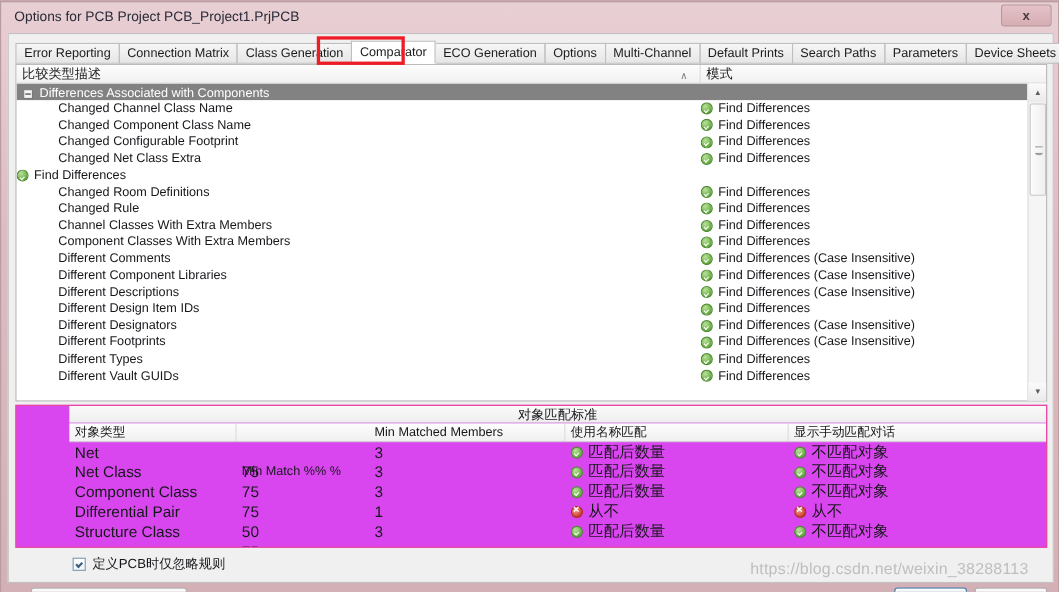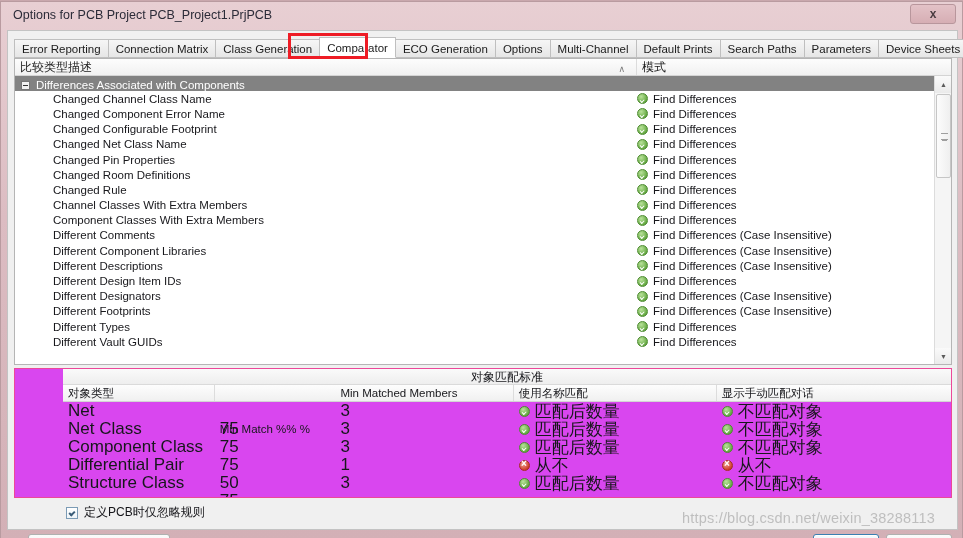--- a/index.html
+++ b/index.html
@@ -276,21 +276,21 @@
   }
   .c0 { width: 160px; }
   .c1 { width: 127px; margin-top: 36px; }
   .c2 { width: 188px; }
   .c3 { width: 214px; }
   .c4 { width: 247px; border-right: none !important; }
   .mrow {
     height: 18px;
     display: flex;
     align-items: center;
-    font-size: 17px;
+    font-size: 14px;
     color: #17171b;
     justify-content: center;
   }
   .mrow .cell {
     padding-left: 5px;
     display: flex;
     align-items: center;
     overflow: hidden;
     white-space: nowrap;
   }
@@ -413,52 +413,48 @@
               <span>Changed Channel Class Name</span>
             </div>
             <div class="mode-cell">
               <span class="ico ok"></span>
               <span class="mode-text">Find Differences</span>
             </div>
           </div>
           <div class="trow">
             <div class="desc-cell">
               <span class="indent"></span>
-              <span>Changed Component Error Name</span>
+              <span>Changed Component Class Name</span>
             </div>
             <div class="mode-cell">
               <span class="ico ok"></span>
               <span class="mode-text">Find Differences</span>
             </div>
           </div>
           <div class="trow">
             <div class="desc-cell">
               <span class="indent"></span>
               <span>Changed Configurable Footprint</span>
             </div>
             <div class="mode-cell">
               <span class="ico ok"></span>
               <span class="mode-text">Find Differences</span>
             </div>
           </div>
           <div class="trow">
             <div class="desc-cell">
               <span class="indent"></span>
-              <span>Changed Net Class Name</span>
-            </div>
-            <div class="mode-cell">
-              <span class="ico ok"></span>
-              <span class="mode-text">Find Differences</span>
-            </div>
-          </div>
-          <div class="trow">
-            <div class="desc-cell">
-              <span class="indent"></span>
-              <span>Changed Pin Properties</span>
-            </div>
+              <span>Changed Net Class Extra</span>
+            </div>
+            <div class="mode-cell">
+              <span class="ico ok"></span>
+              <span class="mode-text">Find Differences</span>
+            </div>
+          </div>
+          <div class="trow">
             <div class="mode-cell">
               <span class="ico ok"></span>
               <span class="mode-text">Find Differences</span>
             </div>
           </div>
           <div class="trow">
             <div class="desc-cell">
               <span class="indent"></span>
               <span>Changed Room Definitions</span>
             </div>

